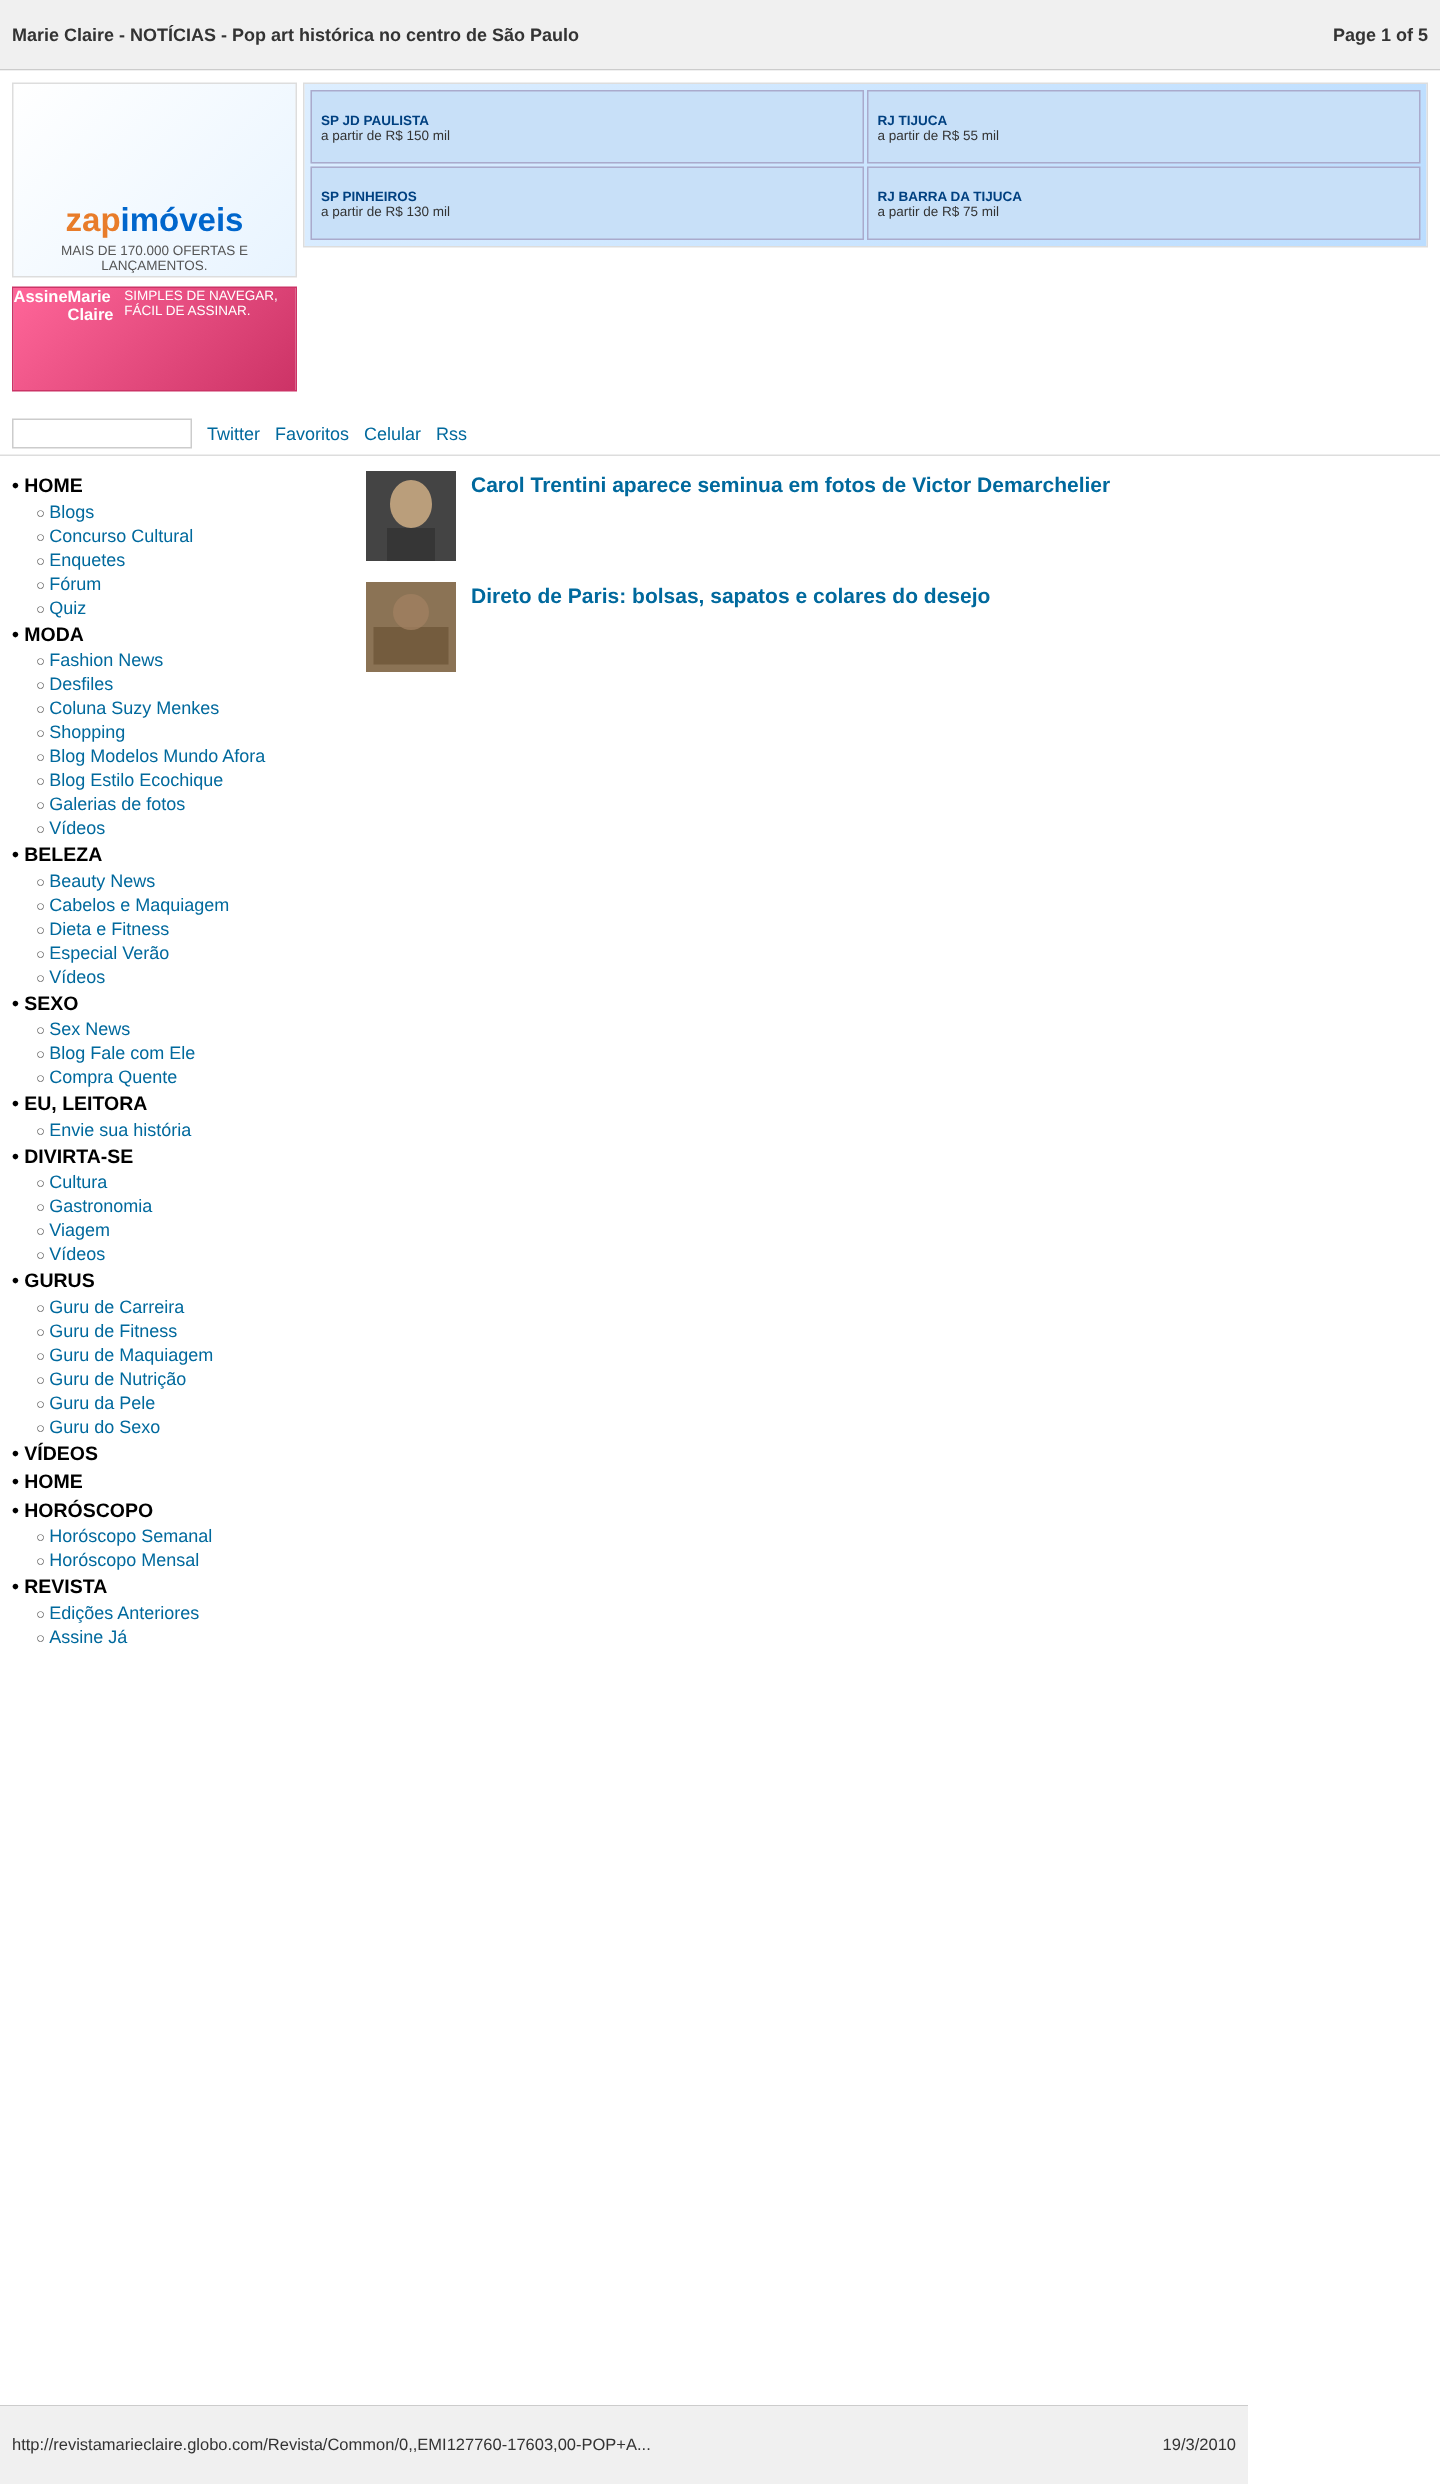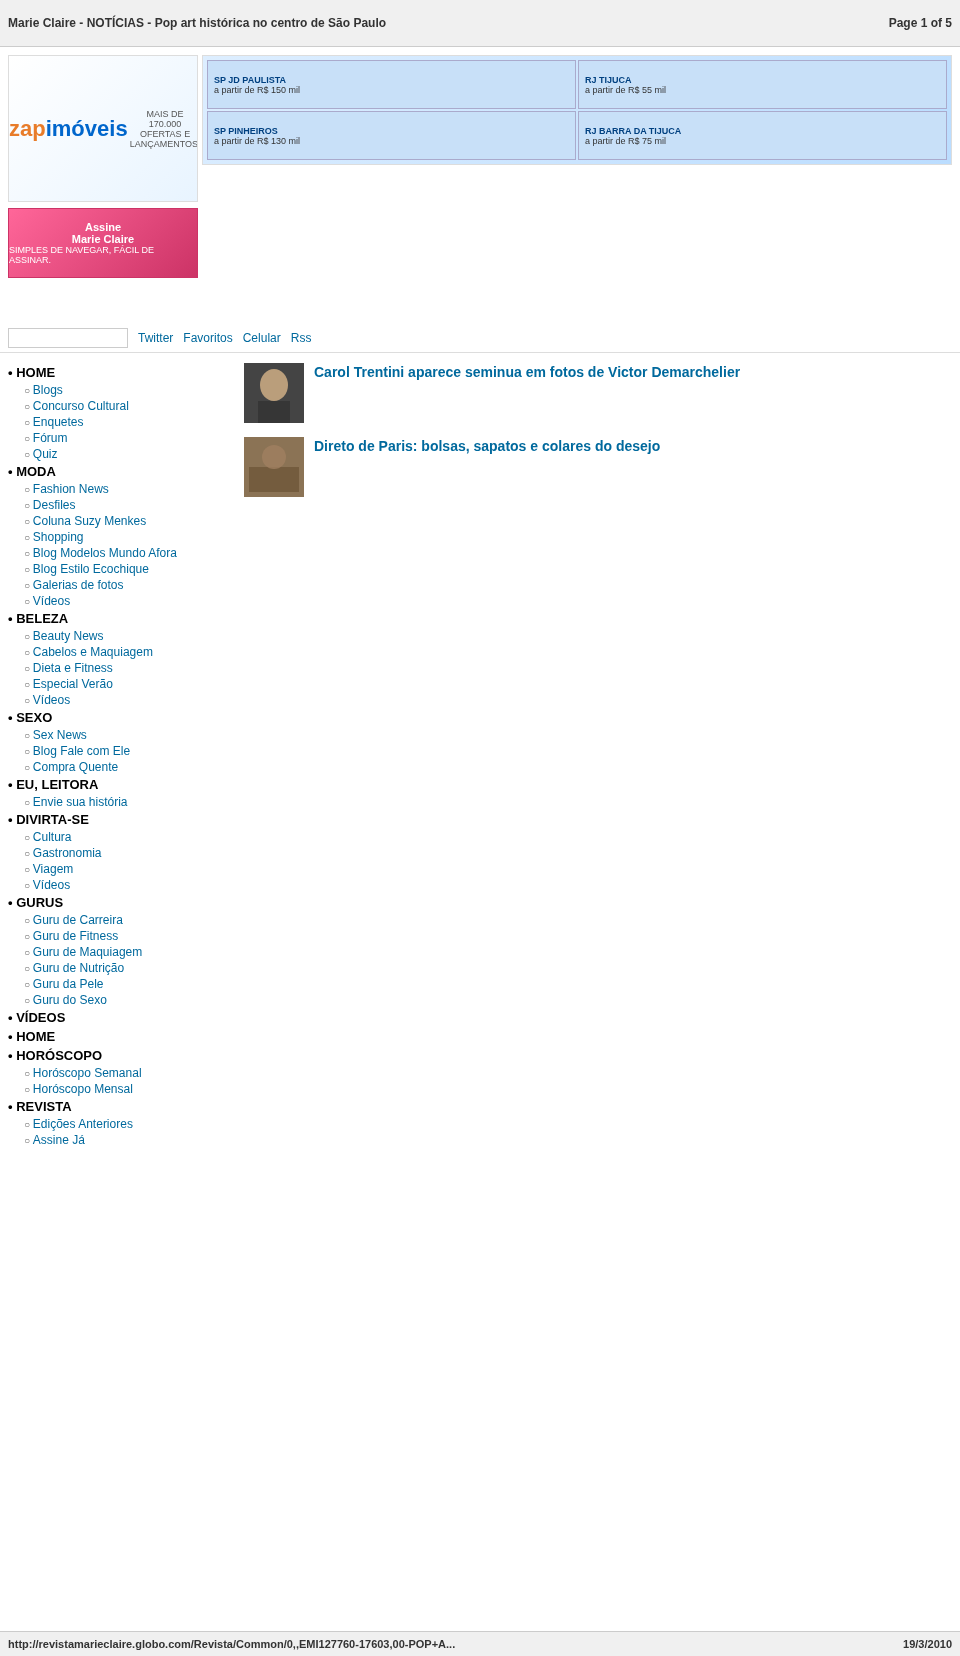--- a/index.html
+++ b/index.html
@@ -25,27 +25,27 @@
       padding: 8px;
       background: #fff;
     }
     #ad-banner {
       display: flex;
       gap: 4px;
       margin-bottom: 6px;
     }
     .ad-block-left {
       width: 190px;
-      height: 147px;
+      height: 130px;
       background: linear-gradient(135deg, #fff 0%, #e8f4ff 100%);
       border: 1px solid #ddd;
       display: flex;
-      flex-direction: row;
+      flex-direction: column;
       align-items: center;
-      justify-content: space-between;
+      justify-content: flex-end;
       overflow: hidden;
     }
     .zap-logo {
       font-size: 22px;
       font-weight: bold;
       color: #e87c2a;
     }
     .zap-sub {
       font-size: 9px;
       color: #555;
@@ -81,41 +81,40 @@
     .ad-property .price {
       font-size: 9px;
       color: #333;
     }
     #marie-claire-banner {
       width: 190px;
       height: 70px;
       background: linear-gradient(135deg, #ff6699 0%, #cc3366 100%);
       border: 1px solid #cc3366;
       display: flex;
-      flex-direction: column;
-      align-items: center;
+      flex-direction: row;
+      align-items: flex-start;
       justify-content: center;
       color: #fff;
       margin-bottom: 6px;
     }
     .mc-title {
       font-size: 11px;
       font-weight: bold;
     }
     .mc-sub {
       font-size: 9px;
     }
     #toolbar {
       display: flex;
       align-items: center;
       gap: 10px;
       padding: 4px 8px;
       border-bottom: 1px solid #ddd;
       margin-bottom: 6px;
-      margin-top: 32px;
     }
     #search-box {
       border: 1px solid #ccc;
       padding: 2px 4px;
       font-size: 12px;
       width: 120px;
     }
     .toolbar-link {
       color: #00699d;
       text-decoration: none;
@@ -188,29 +187,28 @@
       color: #00699d;
       text-decoration: none;
       font-size: 14px;
       font-weight: bold;
       line-height: 1.3;
     }
     #status-bar {
       position: fixed;
       bottom: 0;
       left: 0;
-      width: 960px;
+      width: 832px;
       background: #f0f0f0;
       border-top: 1px solid #ccc;
-      padding: 6px 8px;
+      padding: 20px 8px;
       font-size: 11px;
       color: #333;
       display: flex;
       justify-content: space-between;
-      font-weight: bold;
     }
     .nav-sub-group li {
       list-style: none;
     }
     ul { list-style: none; }
   </style>
 </head>
 <body>
 
 <div id="title-bar">

